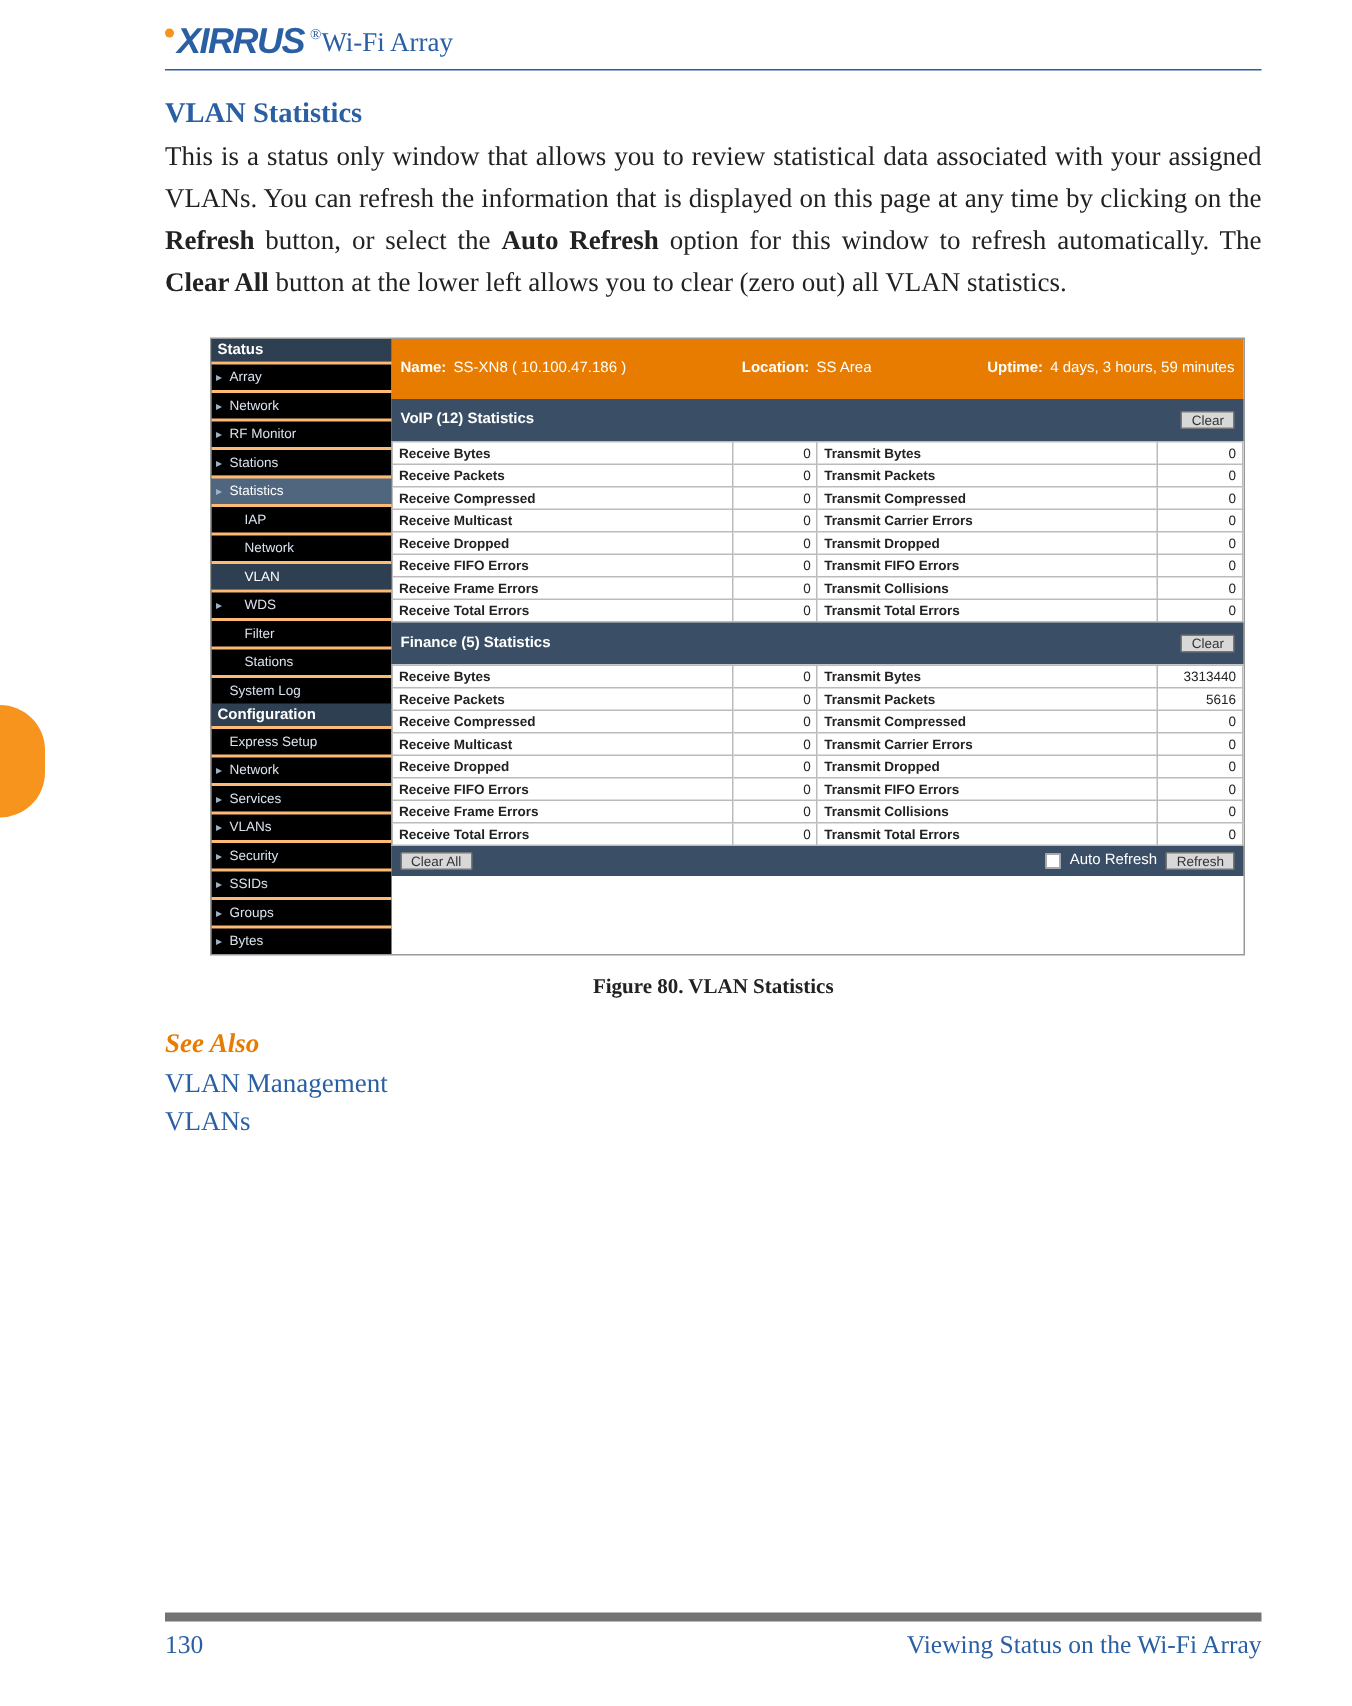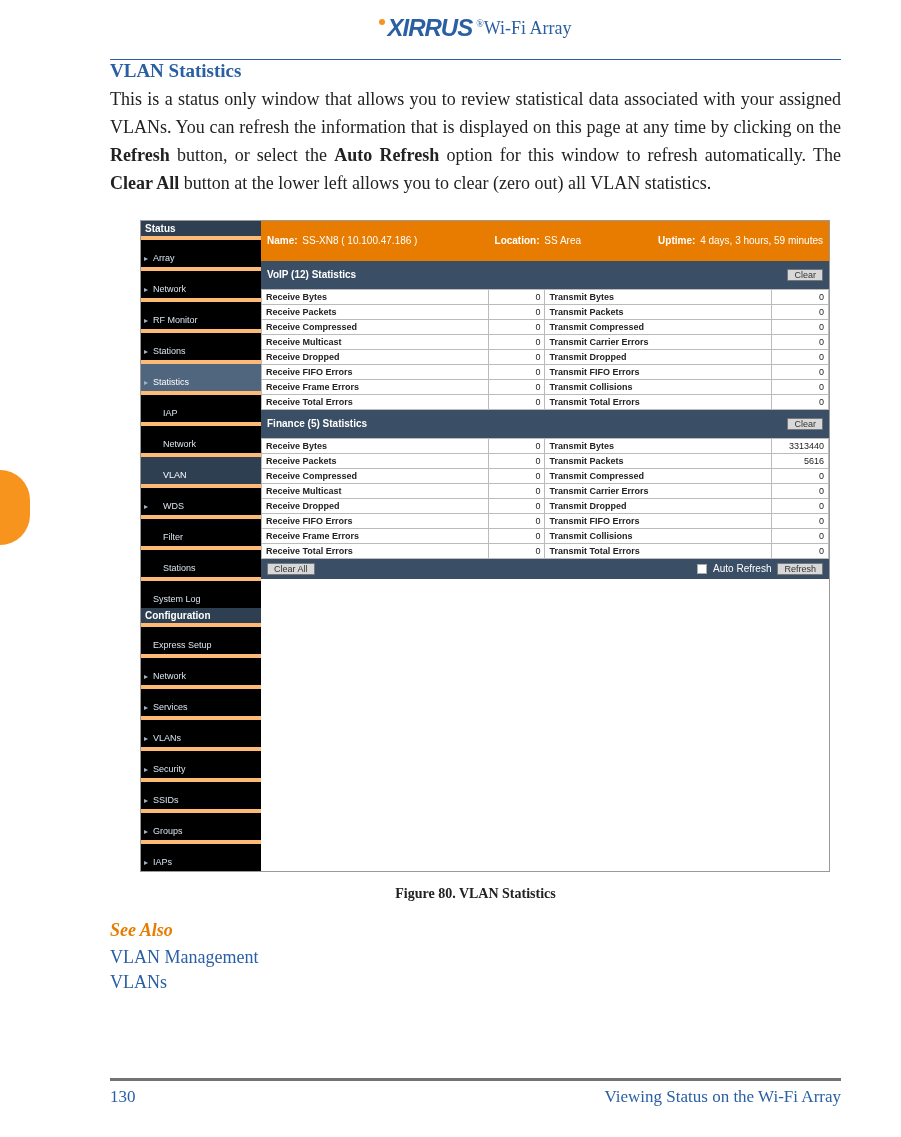--- a/index.html
+++ b/index.html
@@ -18,24 +18,25 @@
     width: 30px;
     height: 75px;
     background: #f7941d;
     border-radius: 0 38px 38px 0;
   }
   .page {
     padding: 14px 60px 0 110px;
   }
   .top-bar {
     display: flex;
-    justify-content: center;
+    justify-content: flex-start;
     align-items: center;
     border-bottom: 1px solid #2a5fa3;
-    padding-bottom: 17px;
+    padding-bottom: 4px;
+    margin-bottom: 18px;
   }
   .logo {
     display: flex;
     align-items: center;
     gap: 2px;
   }
   .logo .dot { width: 6px; height: 6px; background: #f7941d; border-radius: 50%; display:inline-block; margin-bottom:12px;}
   .logo .text { font-family: Arial, sans-serif; font-weight: 900; font-style: italic; font-size: 24px; color: #2a5fa3; letter-spacing: -1px; }
   .logo .reg { font-size: 10px; color: #2a5fa3; margin-left:2px; margin-bottom:10px;}
   .product-name { color: #2a5fa3; font-size: 18px; font-family: Georgia, serif; }
@@ -63,21 +64,21 @@
     display: flex;
     background: #fff;
   }
   .sidebar {
     width: 120px;
     background: #000000;
     color: #fff;
     font-size: 9px;
   }
   .sb-head { background: #2e3f52; color: #fff; font-weight: bold; padding: 2px 4px; font-size: 10px; }
-  .sb-item { padding: 12px 4px 2px 12px; border-top: 4px solid #fdba74; position: relative; color: #d9e3ee; font-size: 9px; line-height: 13px;}
+  .sb-item { padding: 2px 4px 2px 12px; border-top: 2px solid #fdba74; position: relative; color: #d9e3ee; font-size: 9px; line-height: 13px;}
   .sb-item.sel { background: #4f667e; color:#fff; }
   .sb-item::before { content: "▸"; position: absolute; left: 3px; font-size: 8px; color:#9fb4c9;}
   .sb-item.noarrow::before { content: ""; }
   .sb-sub { padding-left: 22px; }
   .content { flex: 1; }
   .name-bar {
     background: #e87c00;
     color: #fff;
     padding: 20px 6px;
     display: flex;
@@ -154,21 +155,21 @@
     color: #2a5fa3;
     font-size: 18px;
     font-family: 'Book Antiqua', Palatino, serif;
     line-height: 1.4;
   }
   .page-footer {
     position: absolute;
     bottom: 30px;
     left: 110px;
     right: 60px;
-    border-top: 3px solid #737373;
+    border-top: 6px solid #737373;
     display: flex;
     justify-content: space-between;
     padding-top: 6px;
     font-size: 17px;
     color: #2a5fa3;
     font-family: 'Book Antiqua', Palatino, serif;
   }
 </style>
 </head>
 <body>
@@ -209,21 +210,21 @@
       <div class="sb-item sb-sub noarrow">Stations</div>
       <div class="sb-item noarrow">System Log</div>
       <div class="sb-head">Configuration</div>
       <div class="sb-item noarrow">Express Setup</div>
       <div class="sb-item">Network</div>
       <div class="sb-item">Services</div>
       <div class="sb-item">VLANs</div>
       <div class="sb-item">Security</div>
       <div class="sb-item">SSIDs</div>
       <div class="sb-item">Groups</div>
-      <div class="sb-item">IAPs</div>
+      <div class="sb-item">Bytes</div>
     </div>
 
     <div class="content">
       <div class="name-bar">
         <div>
           <span class="lbl">Name:</span>
           <span>SS-XN8   ( 10.100.47.186 )</span>
         </div>
         <div>
           <span class="lbl">Location:</span>

